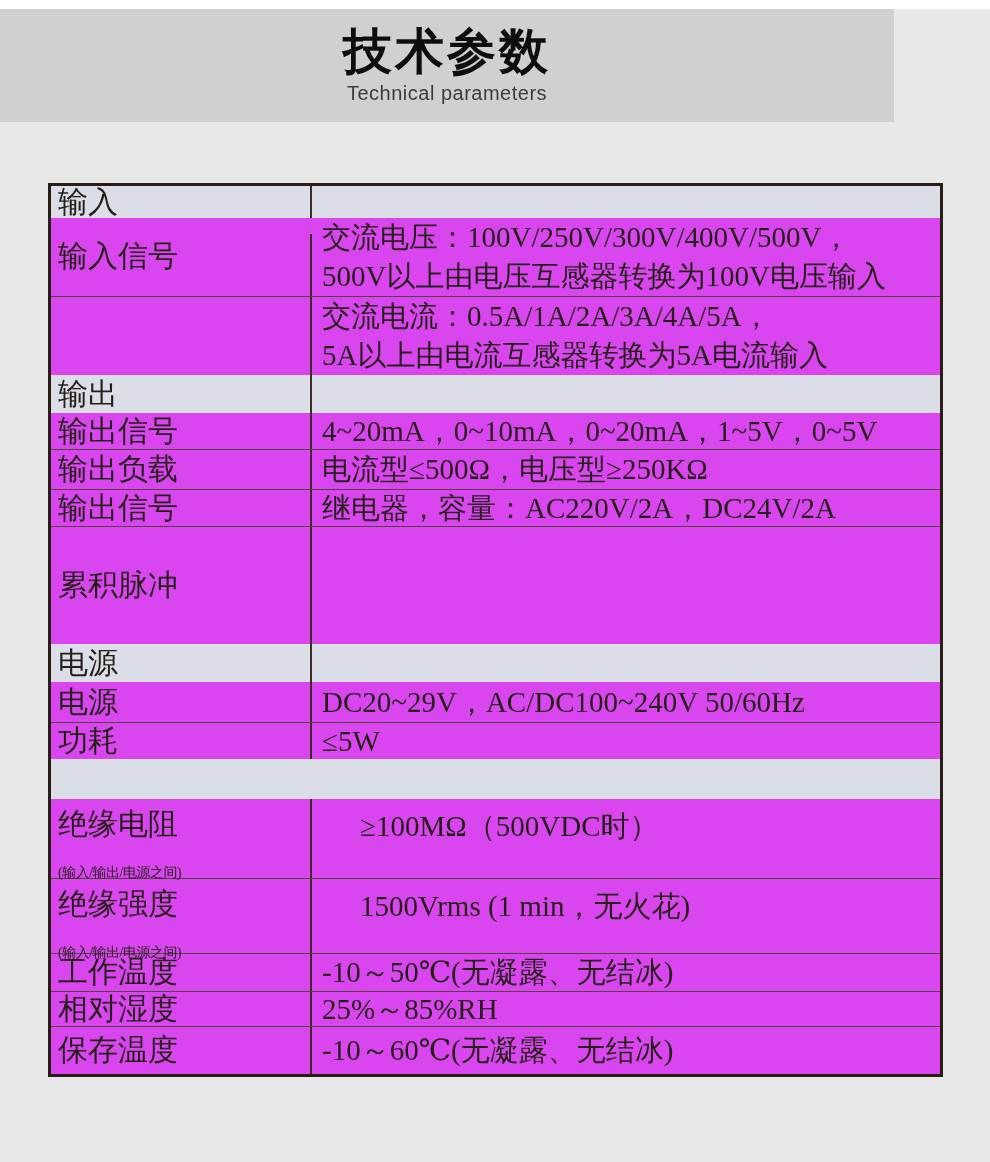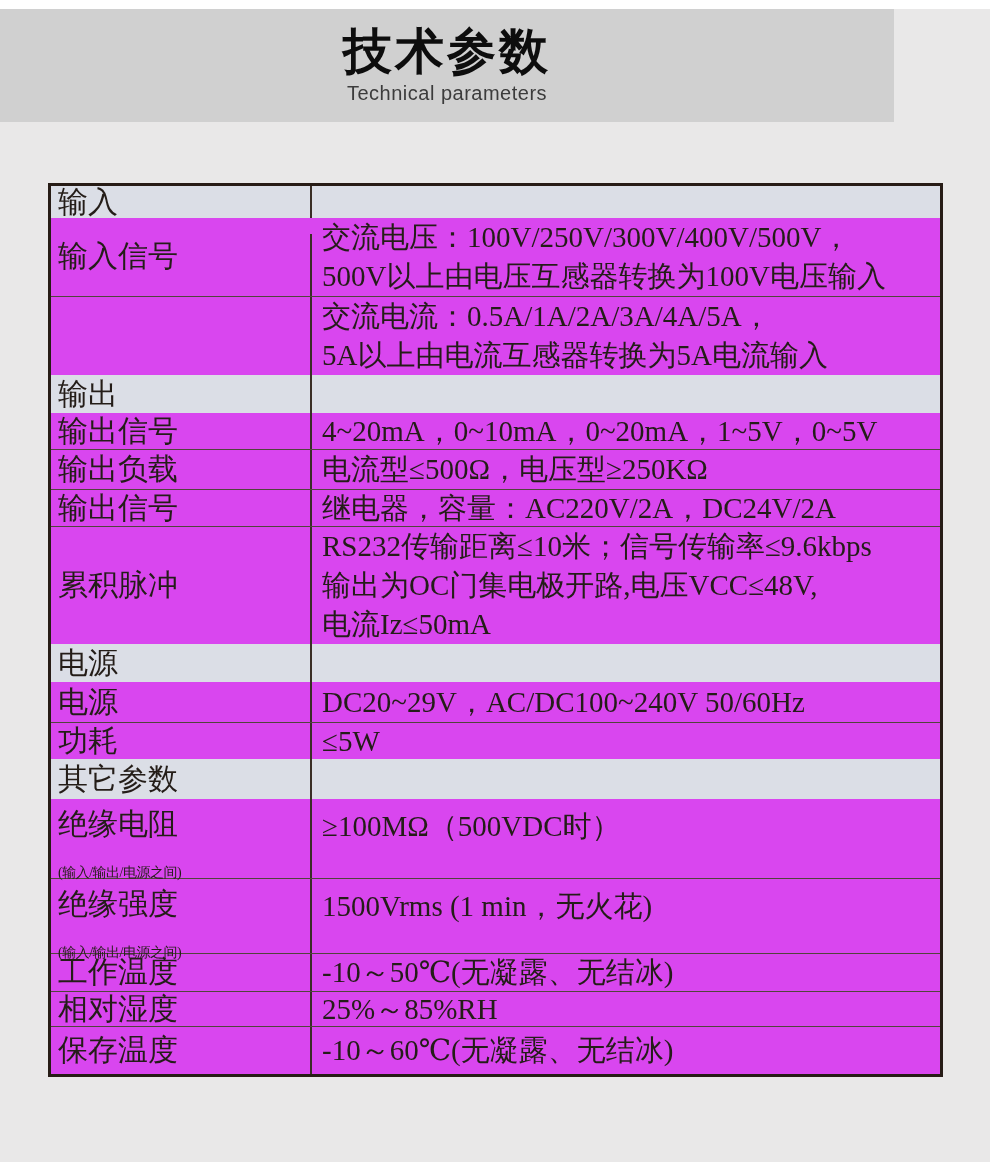--- a/index.html
+++ b/index.html
@@ -74,21 +74,21 @@
   }
   
   .r0{height:32px}.r1{height:79px}.r2{height:78px}.r3{height:38px}
   .r4{height:37px}.r5{height:40px}.r6{height:37px}.r7{height:41px}
   .r8{height:117px}.r9{height:38px}.r10{height:41px}.r11{height:36px}
   .r12{height:40px}.r13{height:80px}.r14{height:75px}.r15{height:38px}
   .r16{height:35px}.r17{height:47px}
   
   .r1 .cell-label{justify-content:flex-start;padding-top:2px;margin-top:16px;}
   .r13 .cell-label,.r14 .cell-label{justify-content:space-between;padding-top:5px;padding-bottom:4px;gap:20px;}
-  .r13 .cell-value,.r14 .cell-value{align-items:flex-start;padding-top:8px;}
+  .r13 .cell-value,.r14 .cell-value{align-items:flex-start;padding-top:8px;margin-left:38px;}
 </style>
 </head>
 <body>
 
 <div class="top-strip"></div>
 
 <div class="header-band">
   <div class="page-title">技术参数</div>
   <div class="page-subtitle">Technical parameters</div>
 </div>
@@ -158,25 +158,20 @@
     <div class="cell cell-value">
         <div class="value-text">继电器，容量：AC220V/2A，DC24V/2A</div>
       </div>
   </div>
 
 
   <div class="row r8">
     <div class="cell cell-label">
         <div>累积脉冲</div>
       </div>
-    <div class="cell cell-value">
-        <div class="value-text">RS232传输距离≤10米；信号传输率≤9.6kbps
-输出为OC门集电极开路,电压VCC≤48V,
-电流Iz≤50mA</div>
-      </div>
   </div>
 
   <div class="row section r9">
     <div class="cell cell-label">
         <div>电源</div>
       </div>
     <div class="cell cell-value">
         <div class="value-text"></div>
       </div>
   </div>
@@ -193,23 +188,20 @@
   <div class="row r11">
     <div class="cell cell-label">
         <div>功耗</div>
       </div>
     <div class="cell cell-value">
         <div class="value-text">≤5W</div>
       </div>
   </div>
 
   <div class="row section r12">
-    <div class="cell cell-label">
-        <div>其它参数</div>
-      </div>
     <div class="cell cell-value">
         <div class="value-text"></div>
       </div>
   </div>
 
   <div class="row bb r13">
     <div class="cell cell-label">
       <div>绝缘电阻</div>
       <div class="sub">(输入/输出/电源之间)</div>
     </div>

